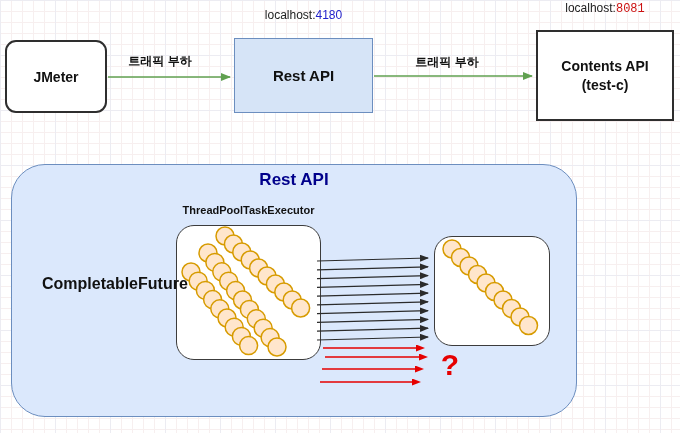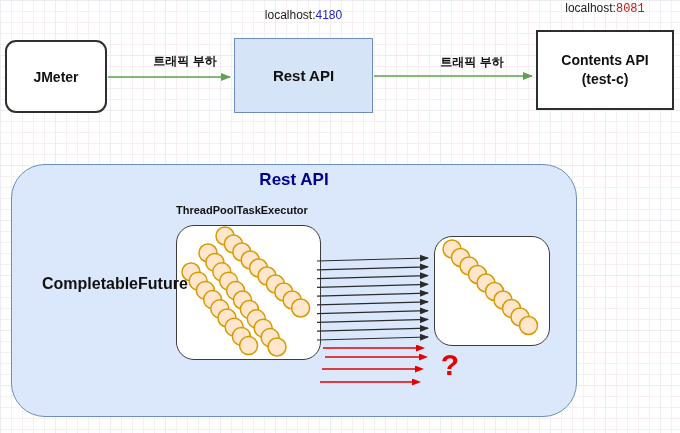--- a/index.html
+++ b/index.html
@@ -28,21 +28,21 @@
     text-align: center;
     font-weight: bold;
     color: #111;
     z-index: 3;
   }
   .node-plain { background: #ffffff; border: 2px solid #2e2e2e; }
   .node-blue  { background: #d6e4f7; border: 1.5px solid #6c8ebf; }
 
   .node-jmeter   { left: 5px;   top: 40px; width: 102px; height: 73px; font-size: 14px; border-radius: 11px; }
   .node-rest     { left: 234px; top: 38px; width: 139px; height: 75px; font-size: 15px; }
-  .node-contents { left: 536px; top: 30px; width: 138px; height: 80px; font-size: 14px; line-height: 1.35; }
+  .node-contents { left: 536px; top: 30px; width: 138px; height: 91px; font-size: 14px; line-height: 1.35; }
 
   .endpoint {
     position: absolute;
     font-size: 12px;
     color: #222;
     text-align: center;
     z-index: 10;
     white-space: nowrap;
   }
   .endpoint-rest     { left: 234px; top: 8px; width: 139px; }
@@ -51,21 +51,20 @@
   .port-red  { color: #cc1111; font-family: Liberation Mono, monospace; }
 
   .traffic-label {
     position: absolute;
     font-size: 12px;
     font-weight: 600;
     color: #111;
     text-align: center;
     z-index: 10;
     white-space: nowrap;
-    margin-left: 25px;
   }
   .traffic-1 { left: 110px; top: 53px; width: 100px; }
   .traffic-2 { left: 397px; top: 54px; width: 100px; }
 
   
   .container-box {
     position: absolute;
     left: 11px; top: 164px;
     width: 566px; height: 253px;
     background: #dbe8fc;
@@ -101,20 +100,21 @@
     z-index: 2;
   }
   .executor-box { left: 176px; top: 225px; width: 145px; height: 135px; }
   .hystrix-box  { left: 434px; top: 236px; width: 116px; height: 110px; }
 
   .inner-label {
     position: absolute;
     font-size: 11px;
     font-weight: bold;
     color: #111;
+    text-align: center;
     z-index: 10;
     white-space: nowrap;
   }
   .executor-label { left: 176px; top: 204px; width: 145px; }
   .hystrix-label  { left: 434px; top: 219px; width: 116px; }
 
   .qmark {
     position: absolute;
     left: 437px; top: 349px;
     width: 26px;

